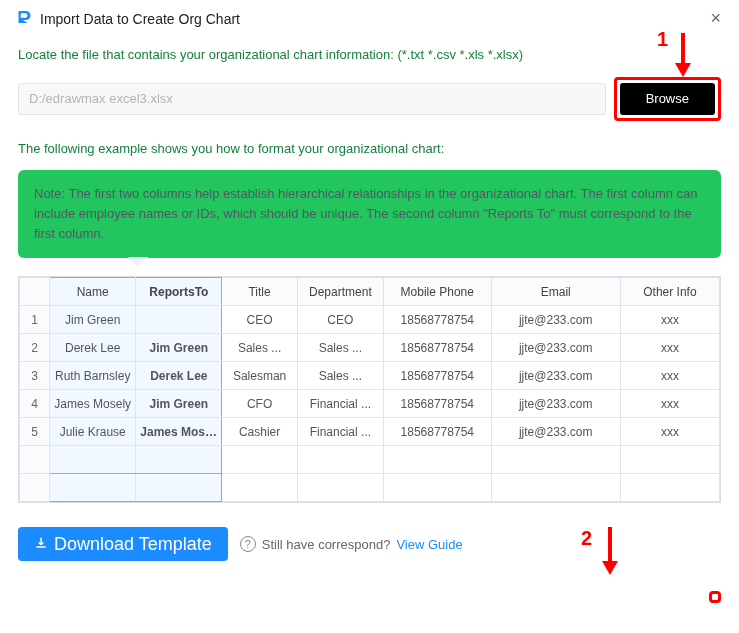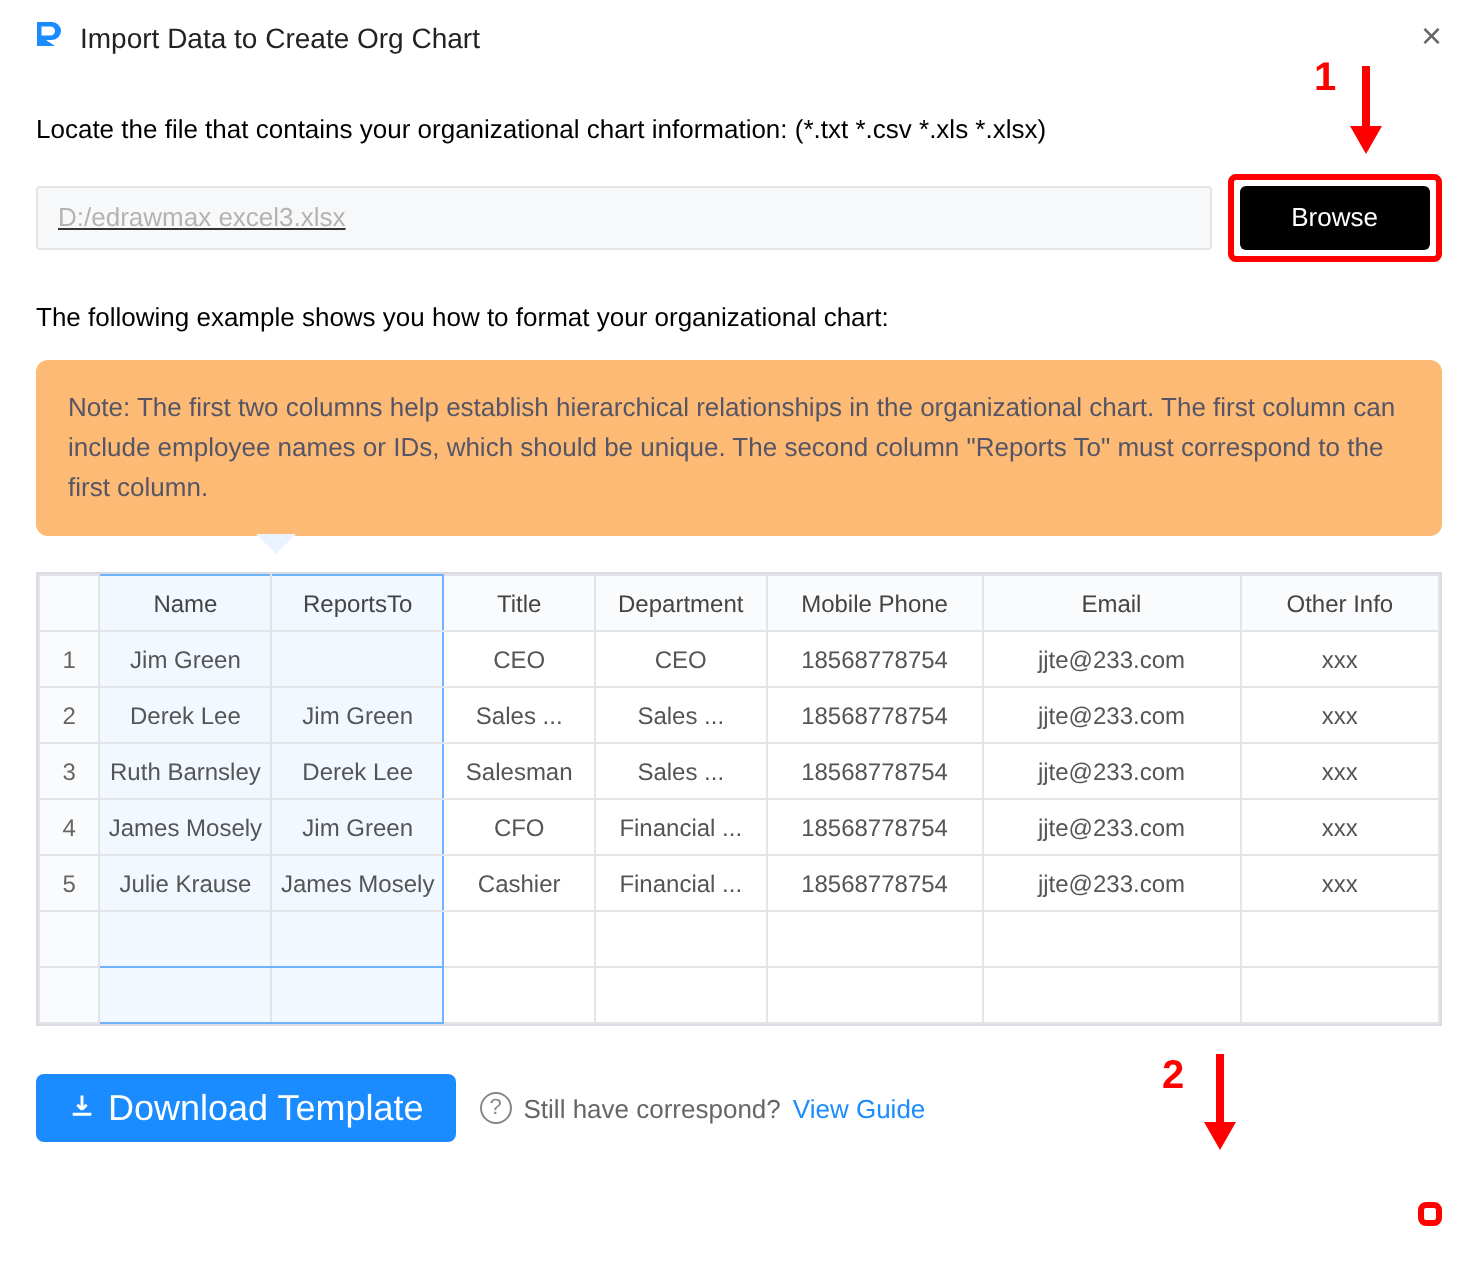--- a/index.html
+++ b/index.html
@@ -22,22 +22,22 @@
     }
     .logo {
       width: 18px;
       height: 18px;
       margin-right: 8px;
       color: #1a8cff;
     }
     .spacer { flex: 1; }
     .close { font-size: 18px; color: #666; cursor: pointer; padding: 0 4px; }
     .body { padding: 8px 18px 14px 18px; }
-    .instr { color: #000000; margin: 10px 0 12px 0; line-height: 1.5; }
-    .file-row { display: flex; gap: 8px; align-items: center; margin-bottom: 18px; text-decoration: underline; }
+    .instr { color: #15803d; margin: 0 0 12px 0; line-height: 1.5; }
+    .file-row { display: flex; gap: 8px; align-items: center; margin-bottom: 18px; }
     .file-input {
       flex: 1;
       height: 32px;
       border: 1px solid #e5e5e5;
       background: #f7f8f9;
       color: #b3b3b3;
       padding: 0 10px;
       font-size: 13px;
       border-radius: 2px;
     }
@@ -50,21 +50,21 @@
       background: #000000;
       color: #fff;
       border: none;
       height: 32px;
       padding: 0 26px;
       font-size: 13px;
       border-radius: 3px;
       cursor: pointer;
     }
     .note-box {
-      background: #fdba74;
+      background: #22c55e;
       color: #556;
       padding: 14px 16px;
       border-radius: 6px;
       margin: 10px 0 18px 0;
       line-height: 1.55;
       position: relative;
     }
     .note-tail {
       position: absolute;
       left: 110px;
@@ -85,21 +85,21 @@
       color: #555;
       height: 28px;
       overflow: hidden;
       white-space: nowrap;
       text-overflow: ellipsis;
     }
     th { background: #fafbfc; color: #444; }
     td.idx { background: #fafbfc; width: 28px; color: #666; }
     .hl { background: #f2f8ff !important; }
     .hl-border-left { border-left: 1px solid #6fb3ff !important; }
-    .hl-border-right { border-right: 1px solid #6fb3ff !important; }
+    .hl-border-right { border-right: 1px solid #6fb3ff !important; font-weight: bold; }
     thead th.hl { border-top: 1px solid #6fb3ff !important; }
     tr.empty td.hl { border-bottom: 1px solid #6fb3ff !important; }
     col.c-idx { width:28px; }
     col.c-name { width:80px; }
     col.c-rep { width:80px; }
     col.c-title { width:70px; }
     col.c-dep { width:80px; }
     col.c-phone { width:100px; }
     col.c-email { width:120px; }
     col.c-other { width:92px; }

